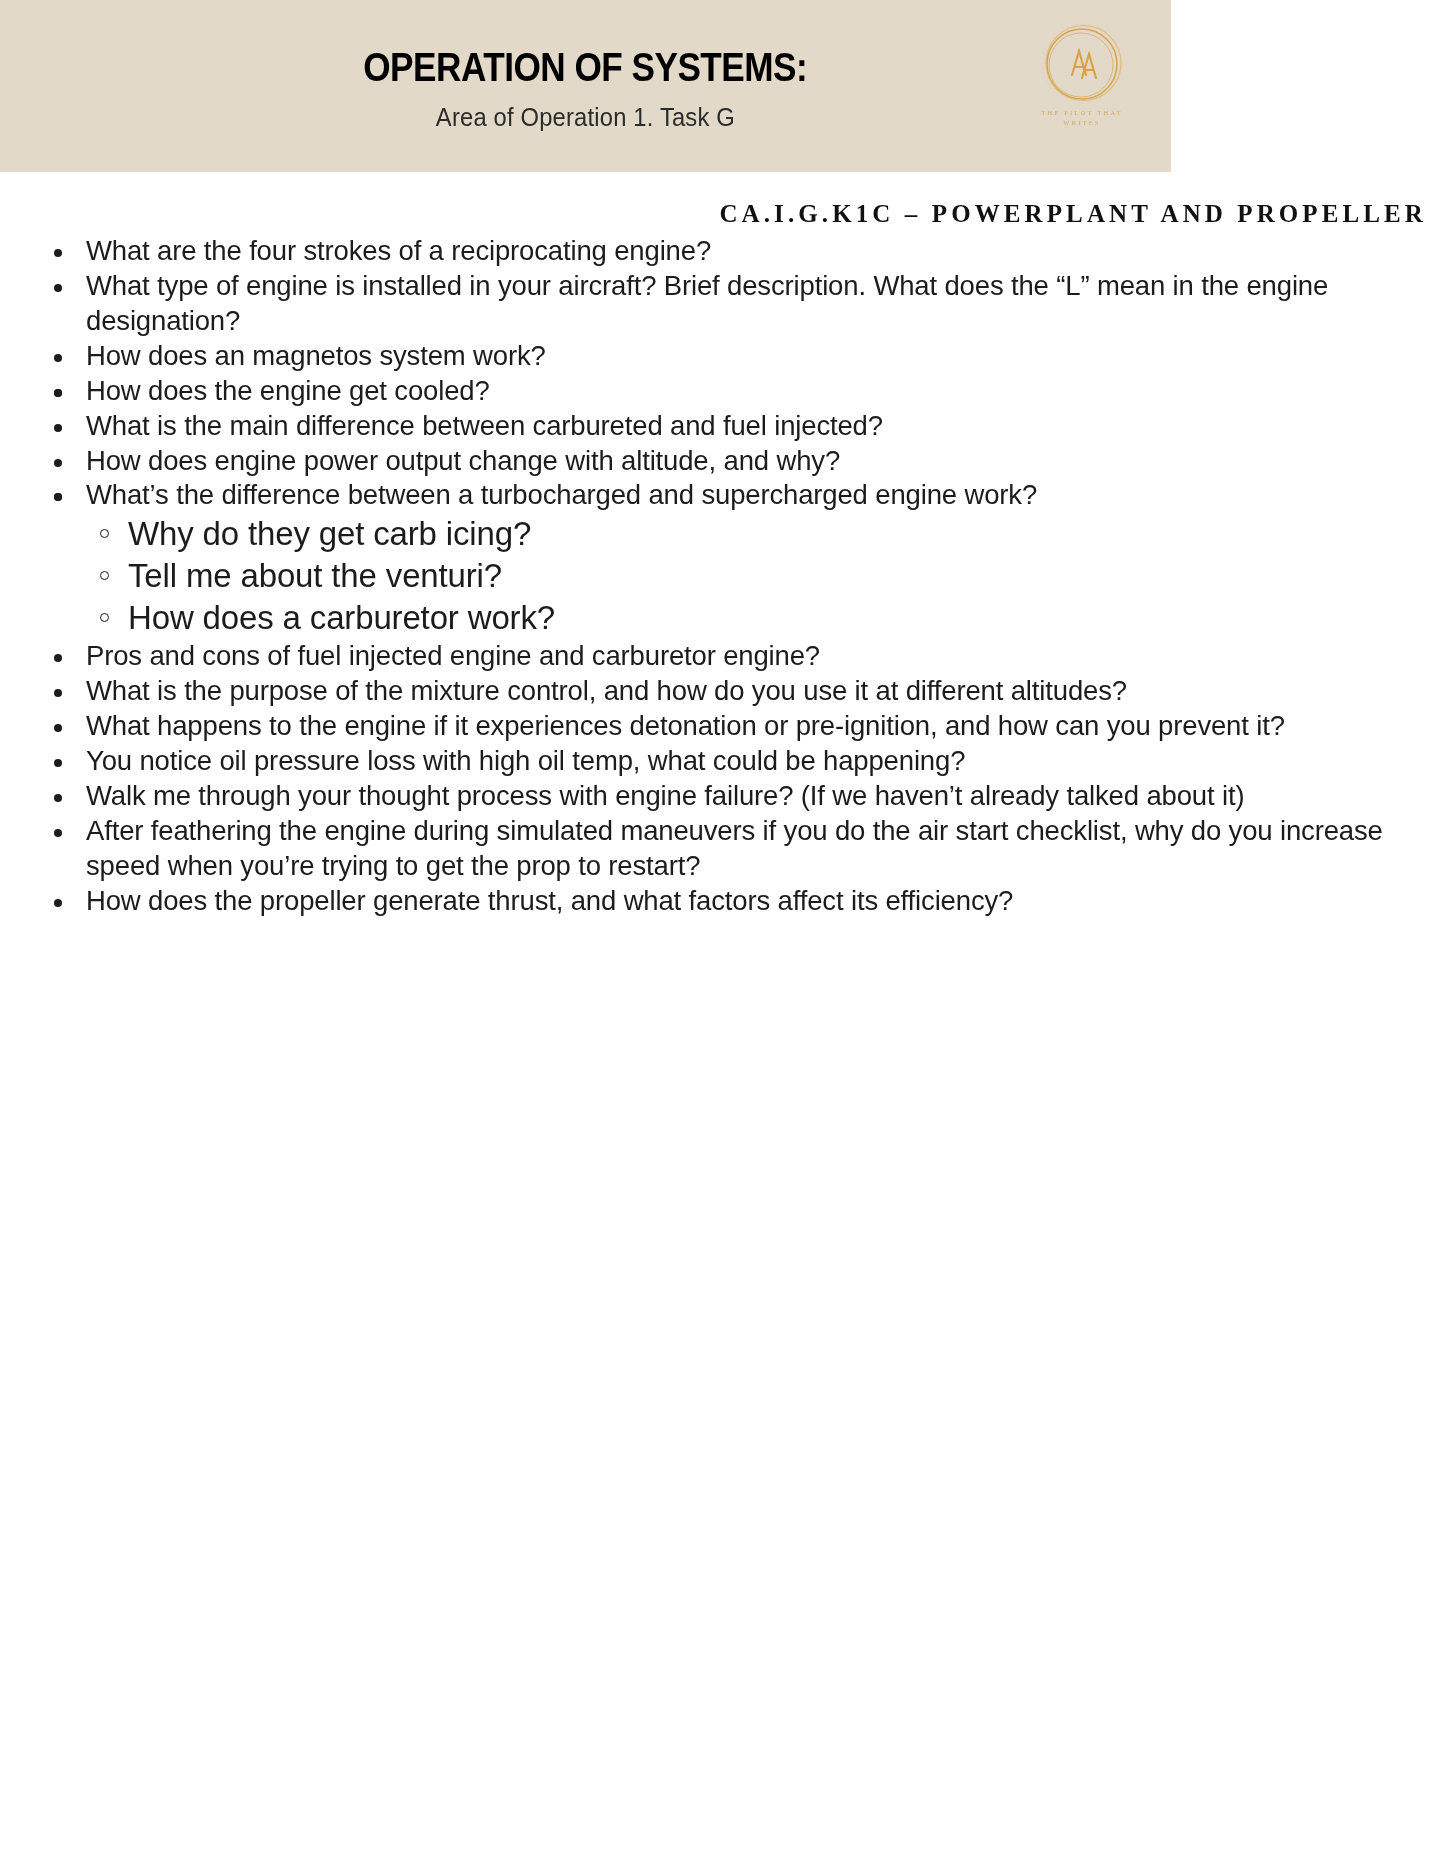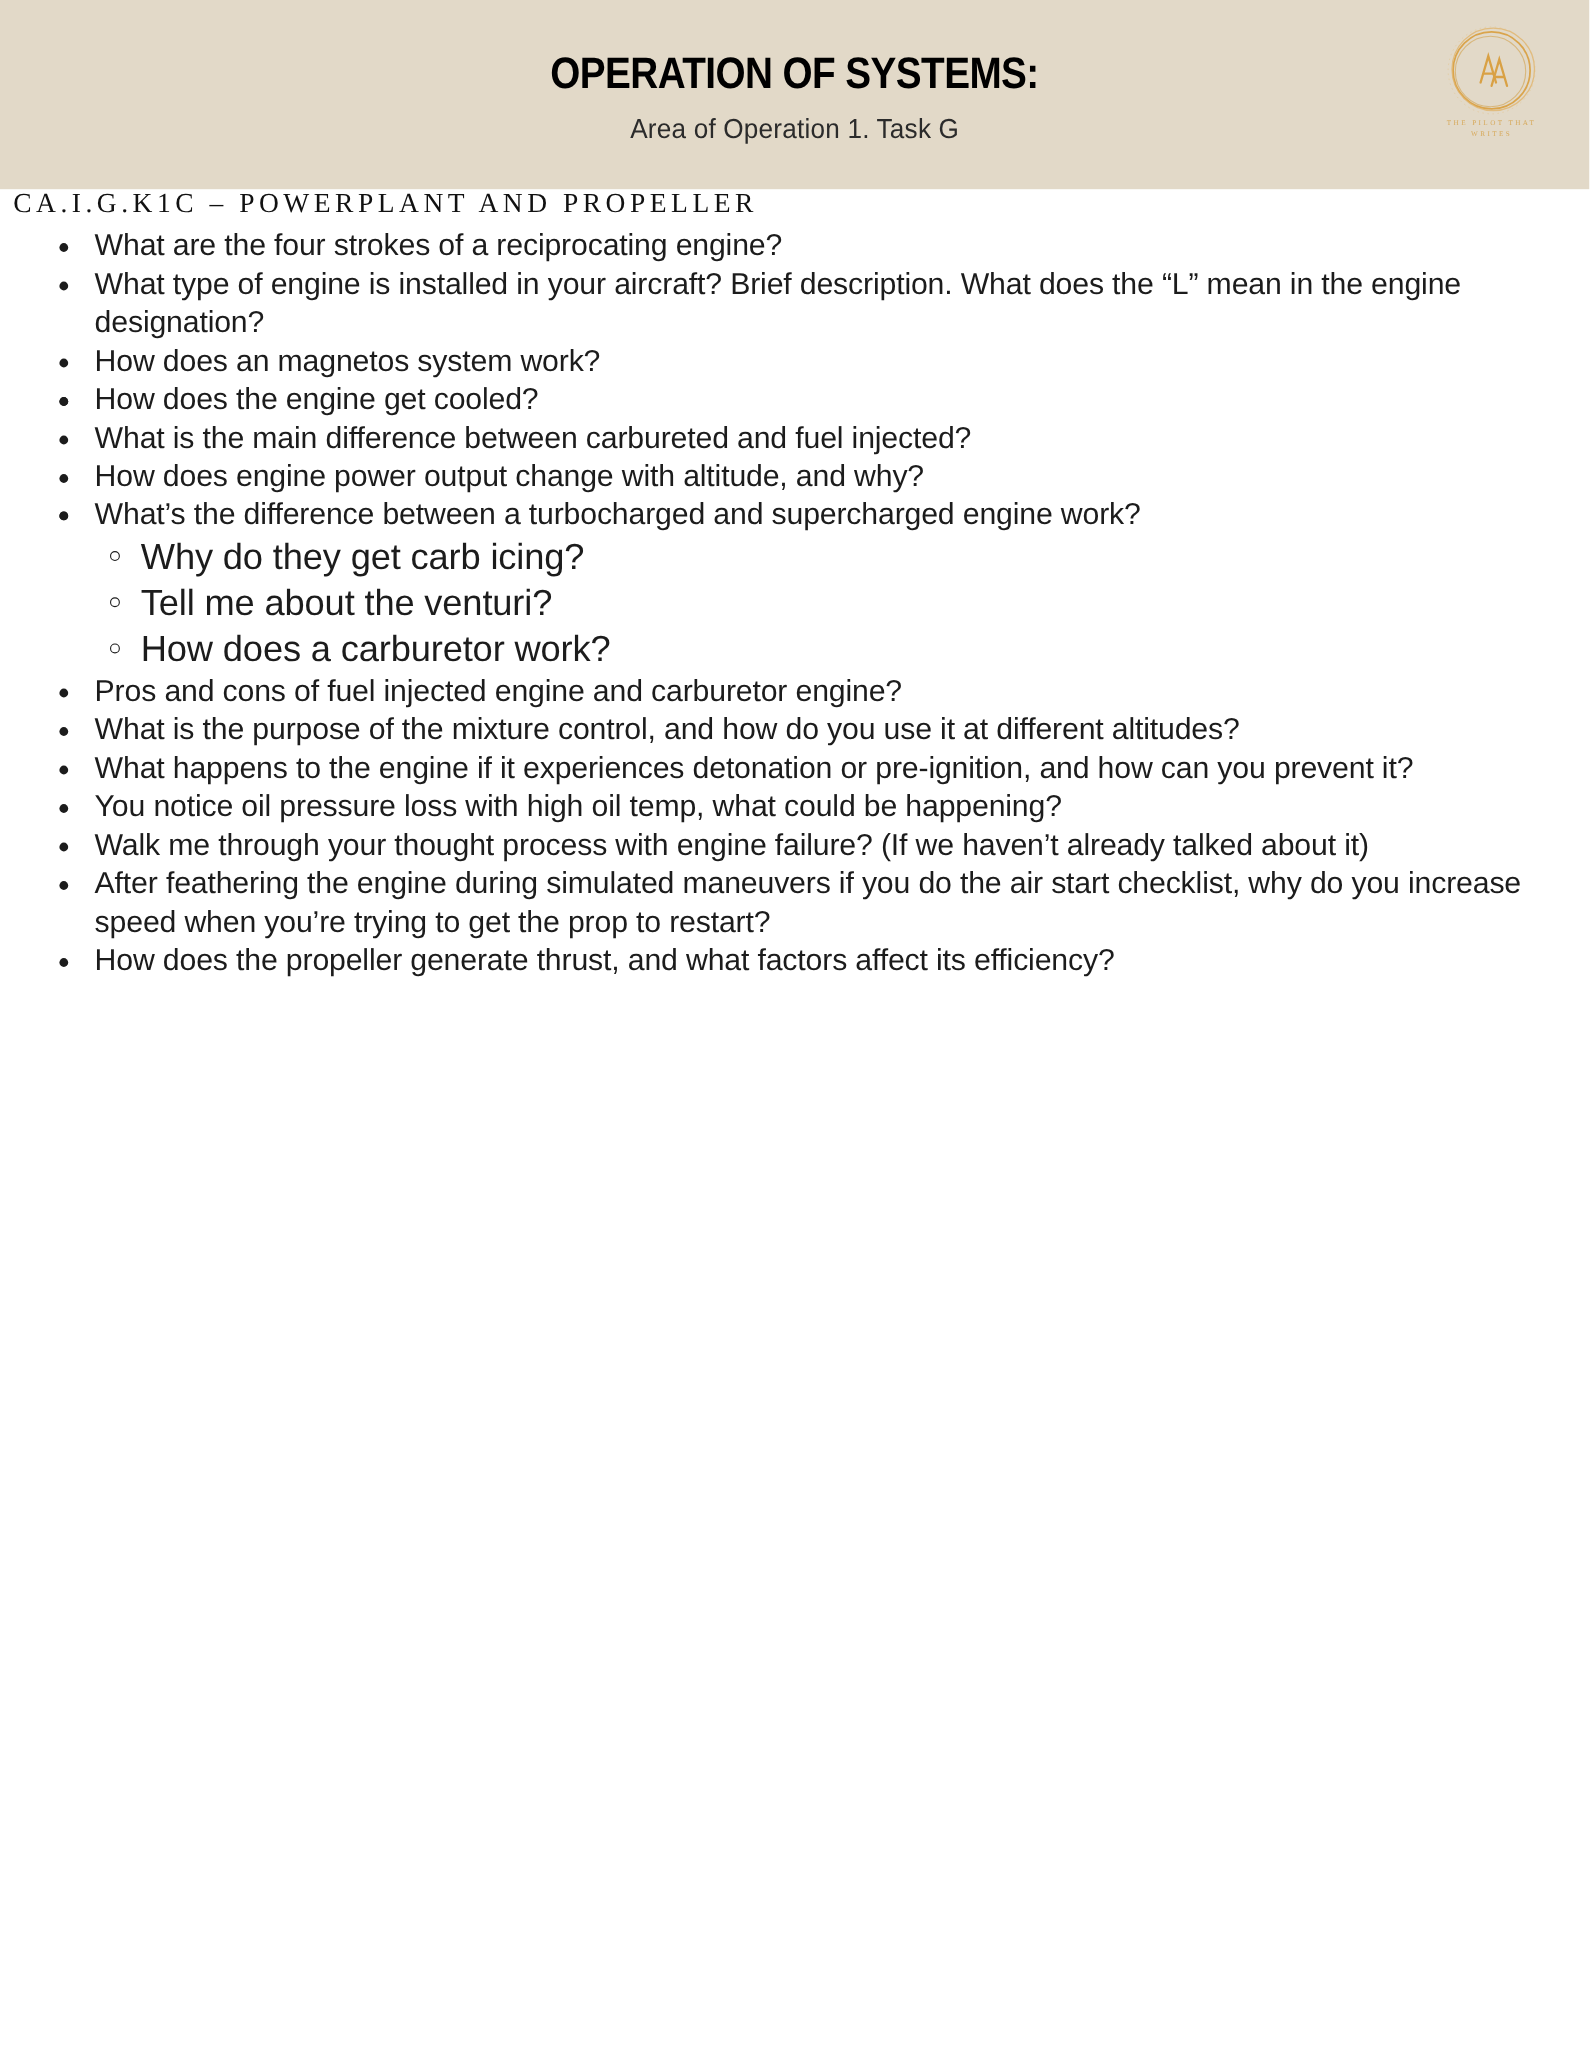--- a/index.html
+++ b/index.html
@@ -13,21 +13,21 @@
   body {
     font-family: "Liberation Sans", sans-serif;
     color: #1a1a1a;
     position: relative;
     overflow: hidden;
   }
 
   
   .header-banner {
     position: relative;
-    width: 1445px;
+    width: 1171px;
     height: 172px;
     background: #e2d9c8;
     display: flex;
     flex-direction: column;
     align-items: center;
     justify-content: center;
     padding-top: 6px;
   }
 
   .header-title {
@@ -86,26 +86,27 @@
     line-height: 1.5;
     width: 104px;
   }
 
   
   .content {
     padding: 0 12px 0 12px;
   }
 
   .section-heading {
-    text-align: left;
+    text-align: right;
     font-family: "Liberation Serif", serif;
-    font-weight: normal;
+    font-weight: bold;
     font-size: 25px;
     letter-spacing: 4.1px;
     color: #111111;
+    margin-top: 28px;
     margin-bottom: 6px;
     padding-right: 6px;
   }
 
   ul.q-list {
     list-style: none;
     margin: 0;
     padding: 0 22px 0 28px;
   }
 

